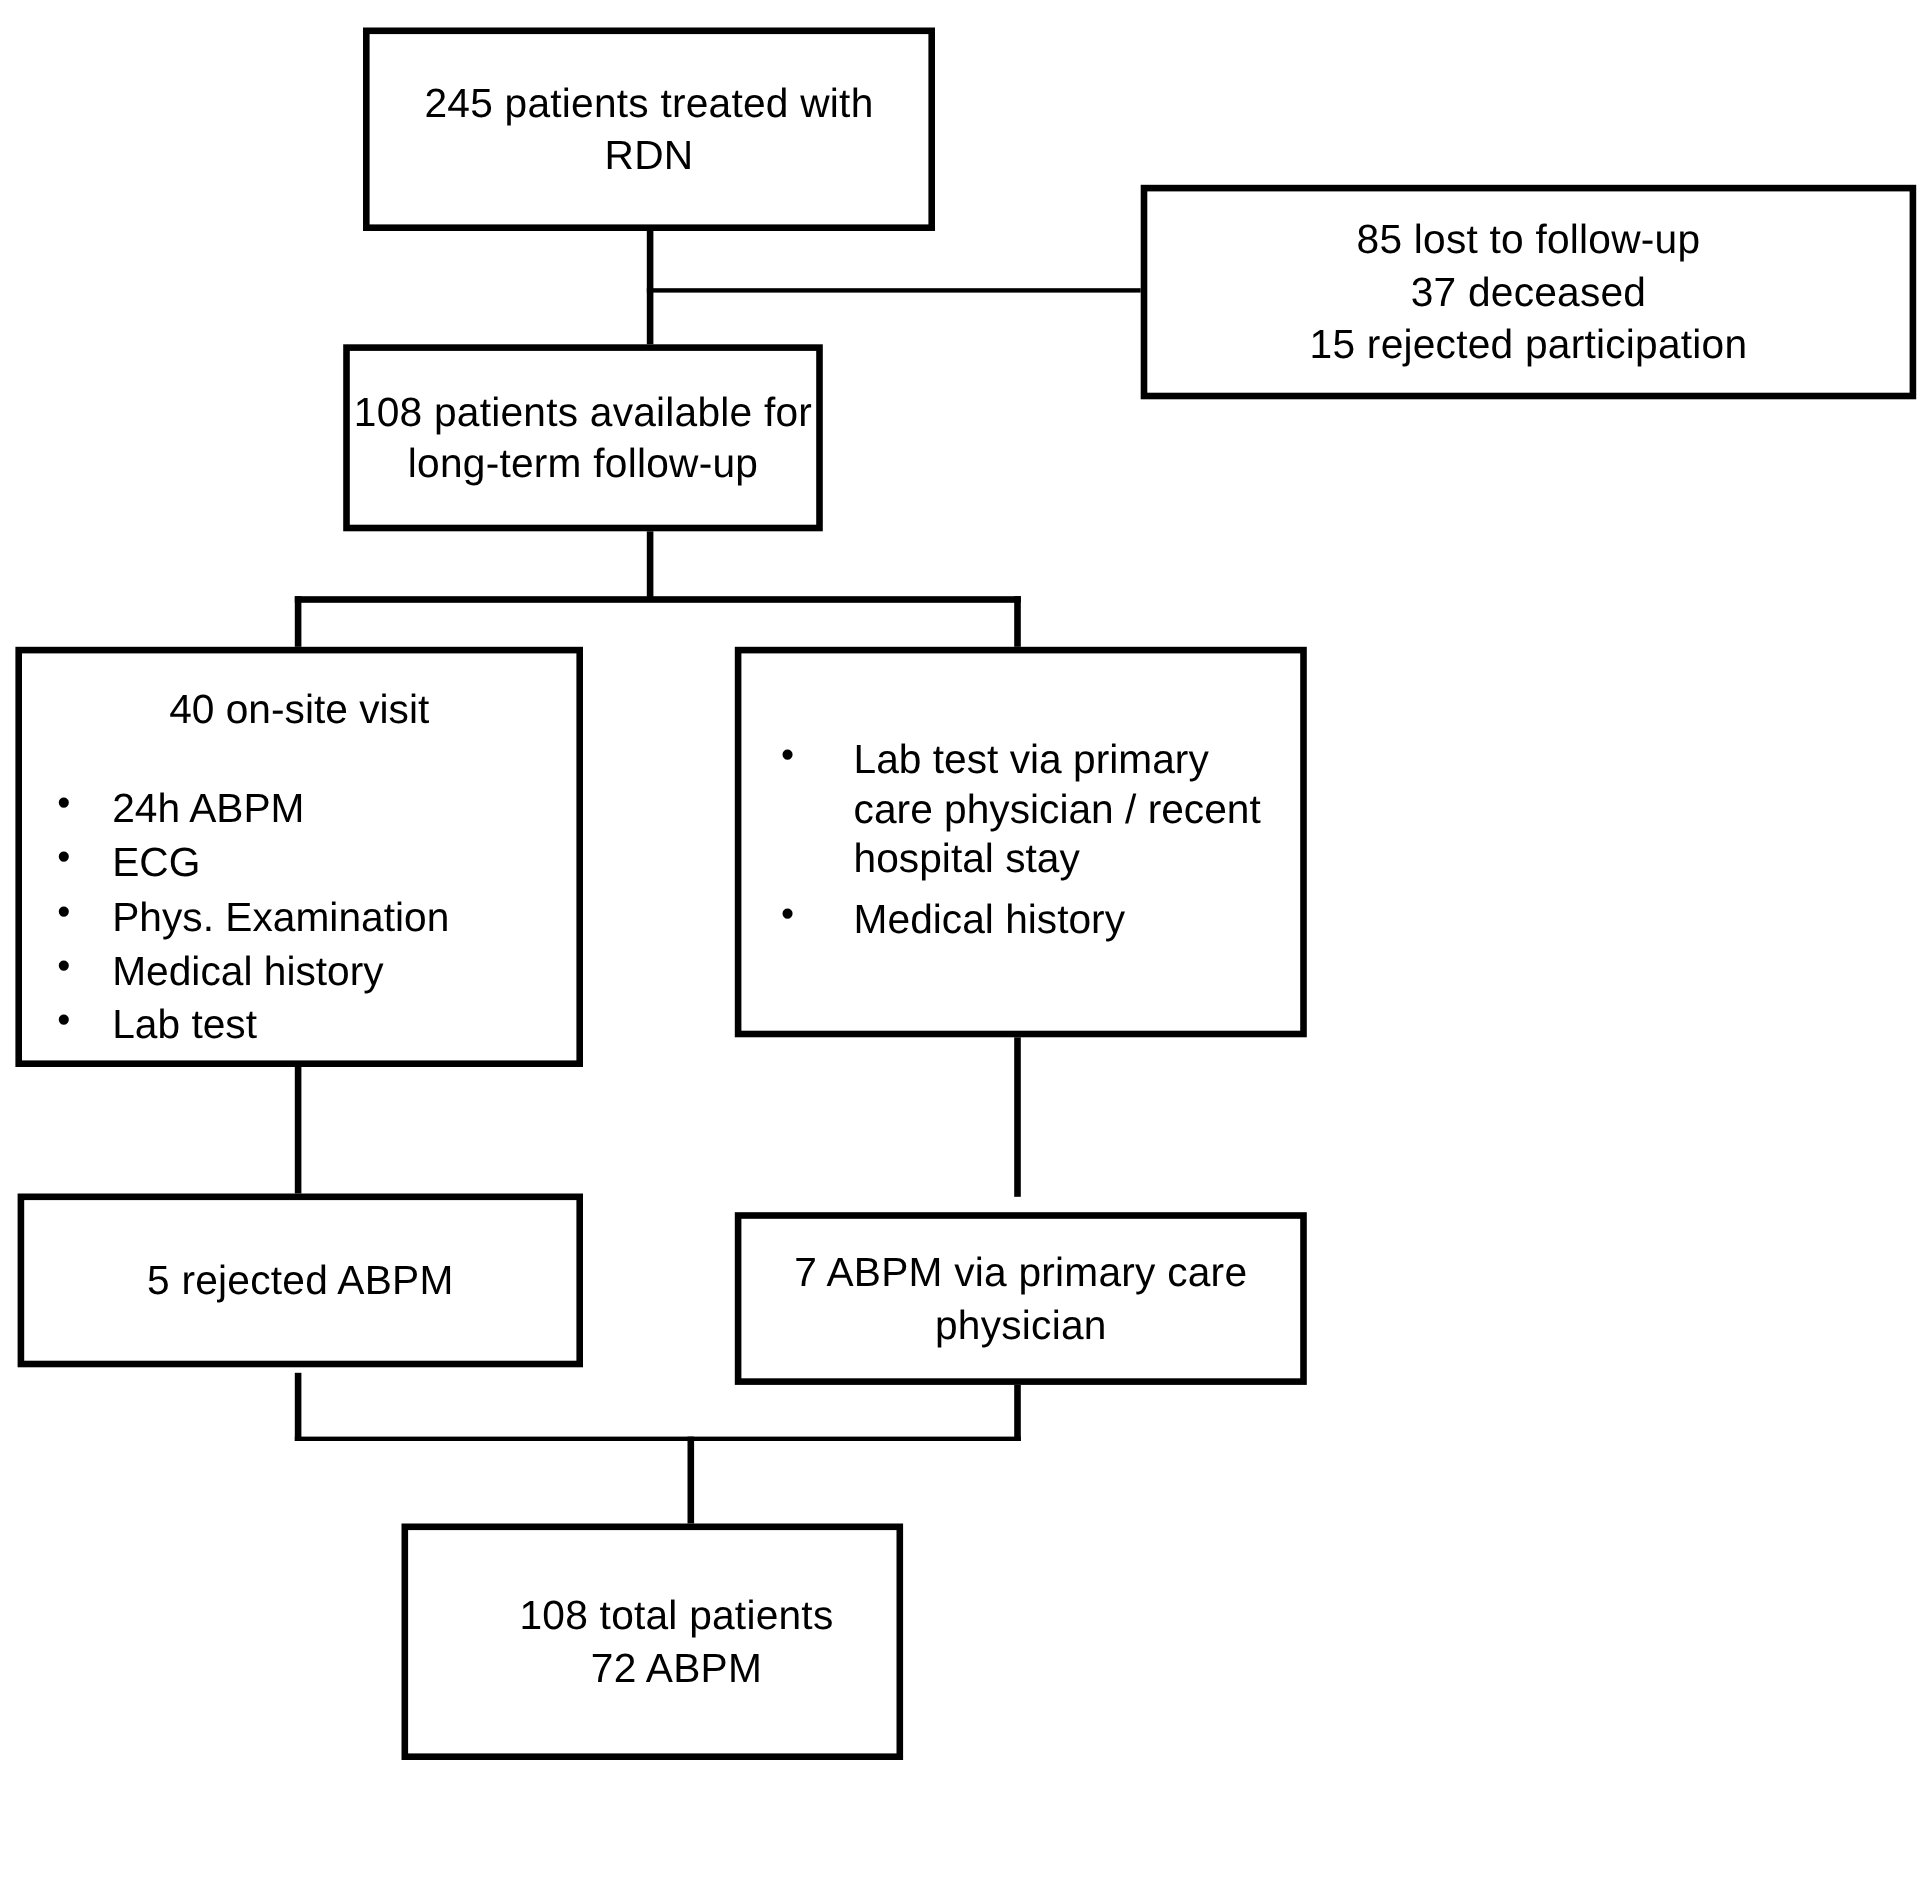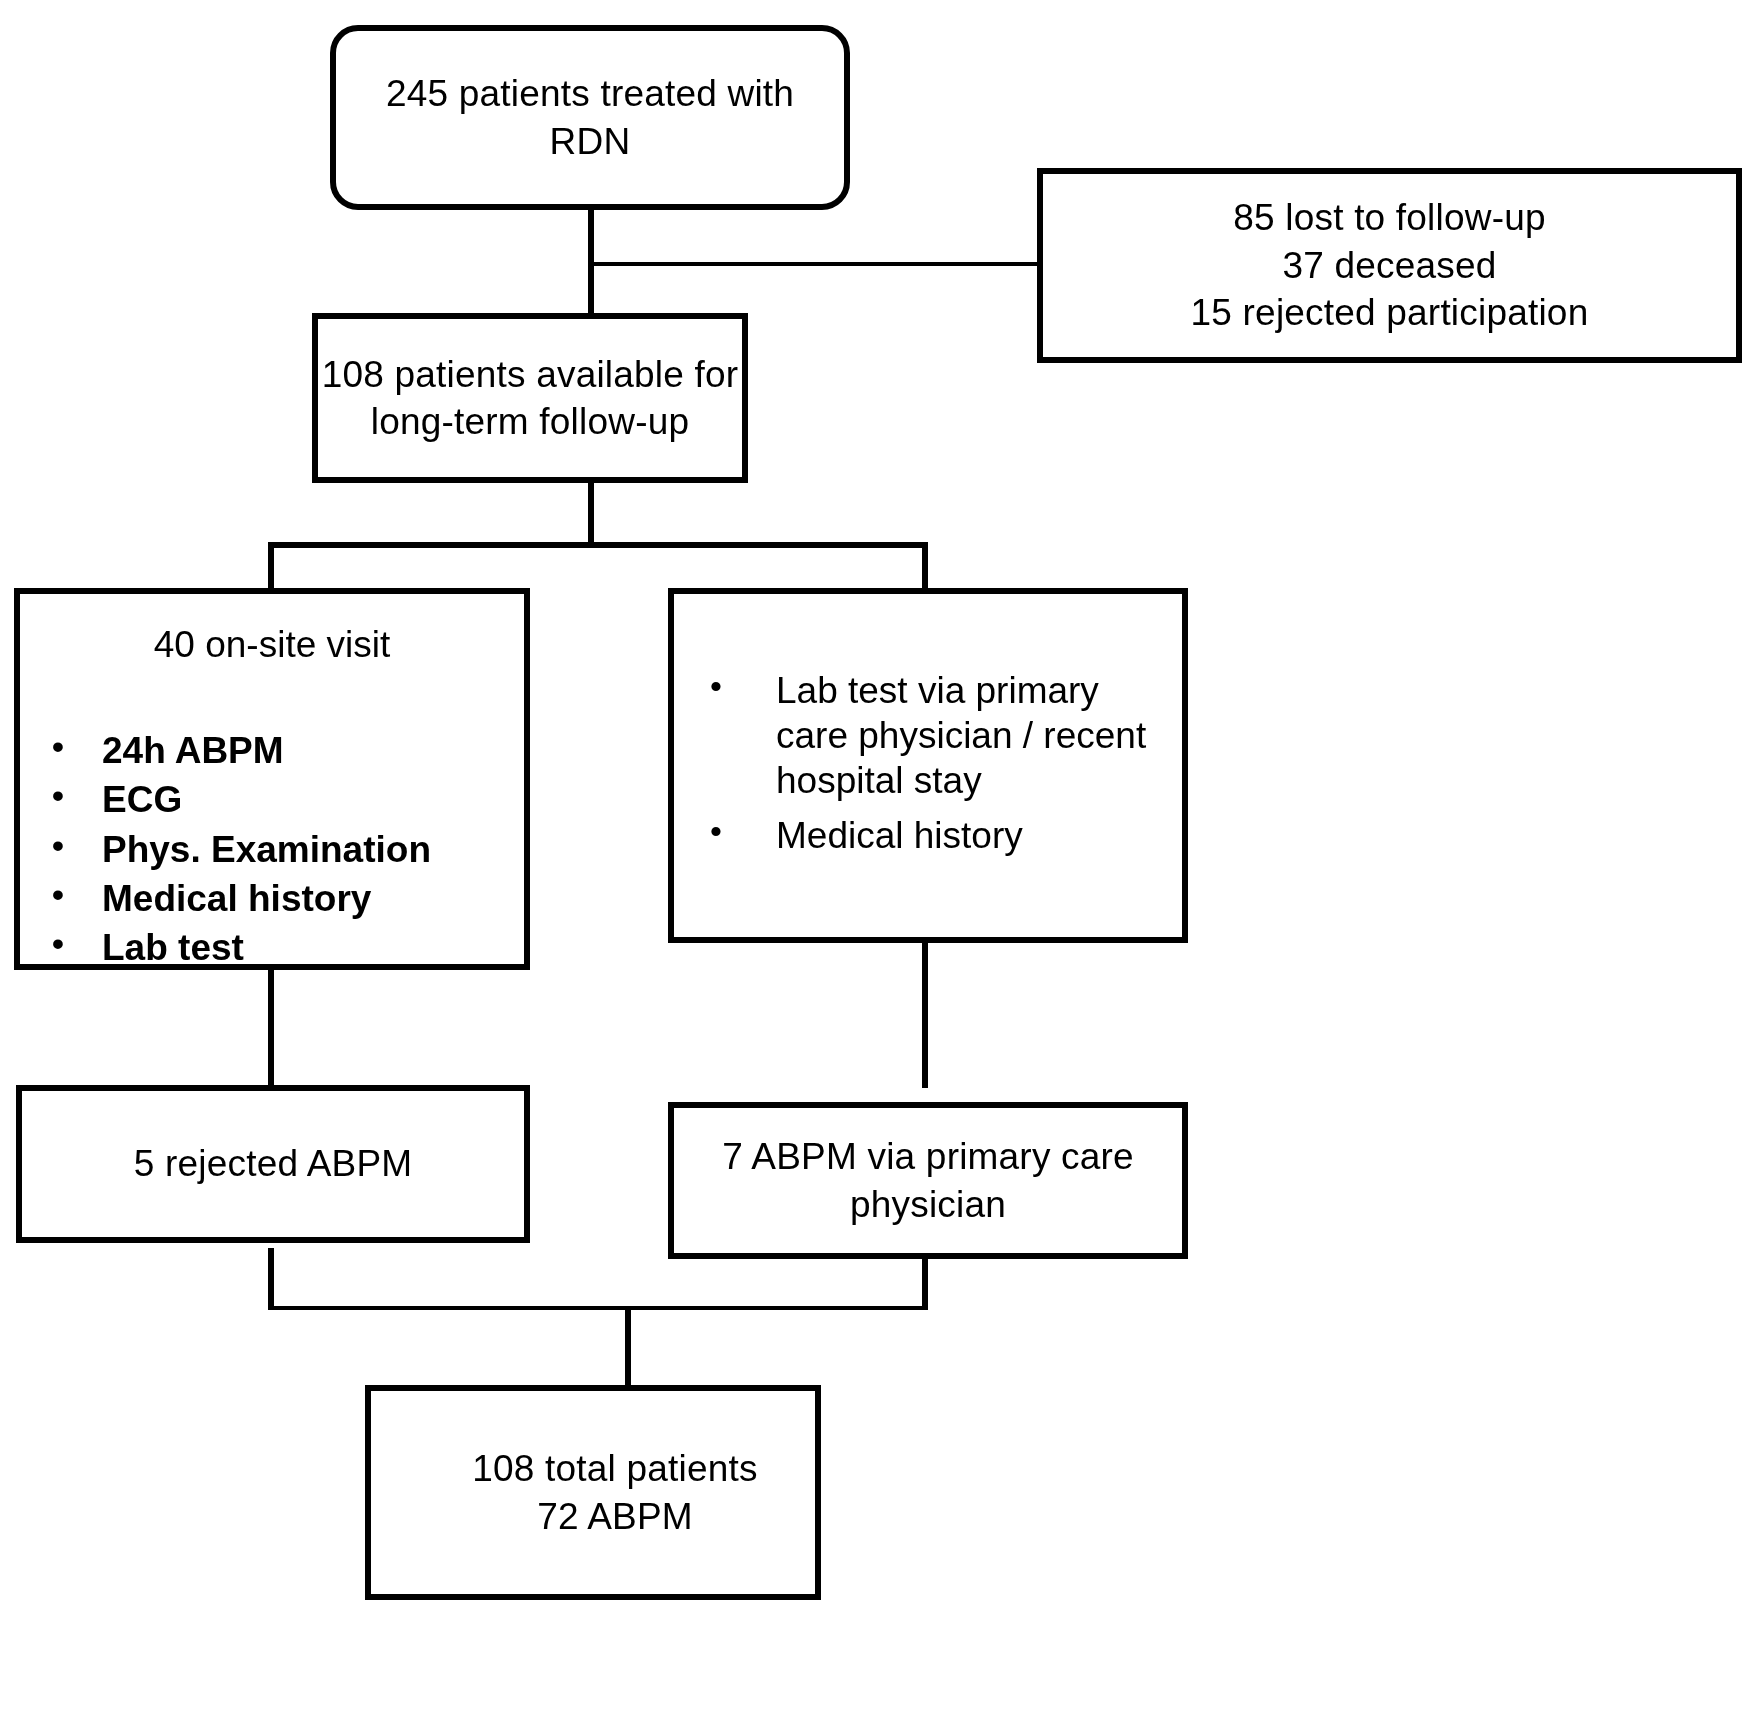--- a/index.html
+++ b/index.html
@@ -101,39 +101,39 @@
 
   <div class="line vline" style="left:922px; top:940px; height:148px;"></div>
 
   <div class="line vline" style="left:268px; top:1248px; height:62px;"></div>
   <div class="line vline" style="left:922px; top:1248px; height:62px;"></div>
 
   <div class="line hline" style="left:268px; top:1306px; width:660px; height:4px;"></div>
 
   <div class="line vline" style="left:625px; top:1306px; height:82px;"></div>
 
-  <div class="box box-center" style="left:330px; top:25px; width:520px; height:185px;border-radius:28px;">
+  <div class="box box-center" style="left:330px; top:25px; width:520px; height:185px;">
     <span class="box-text">245 patients treated with
 RDN</span>
   </div>
 
   <div class="box box-center" style="left:1037px; top:168px; width:705px; height:195px;">
     <span class="box-text">85 lost to follow-up
 37 deceased
 15 rejected participation</span>
   </div>
 
   <div class="box box-center" style="left:312px; top:313px; width:436px; height:170px;">
     <span class="box-text">108 patients available for
 long-term follow-up</span>
   </div>
 
   <div class="box" style="left:14px; top:588px; width:516px; height:382px; padding:28px 26px 18px 26px;">
     <span class="heading">40 on-site visit</span>
-    <ul class="bullets" style="margin-top:60px;font-weight:bold;">
+    <ul class="bullets" style="margin-top:44px;">
       <li>24h ABPM</li>
       <li>ECG</li>
       <li>Phys. Examination</li>
       <li>Medical history</li>
       <li>Lab test</li>
     </ul>
   </div>
 
   <div class="box" style="left:668px; top:588px; width:520px; height:355px; padding:28px 24px 18px 22px;">
     <ul class="bullets wide" style="margin-top:46px;">

